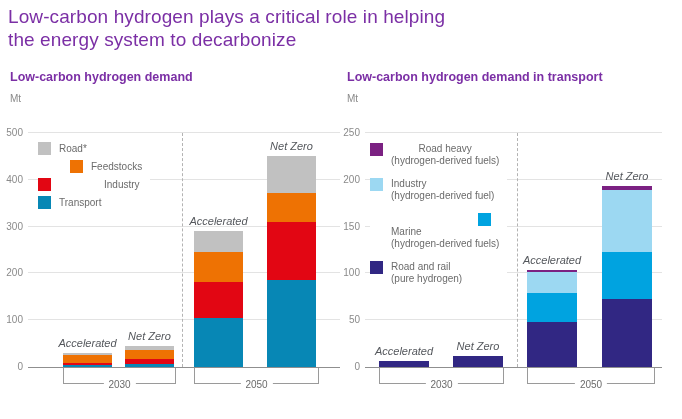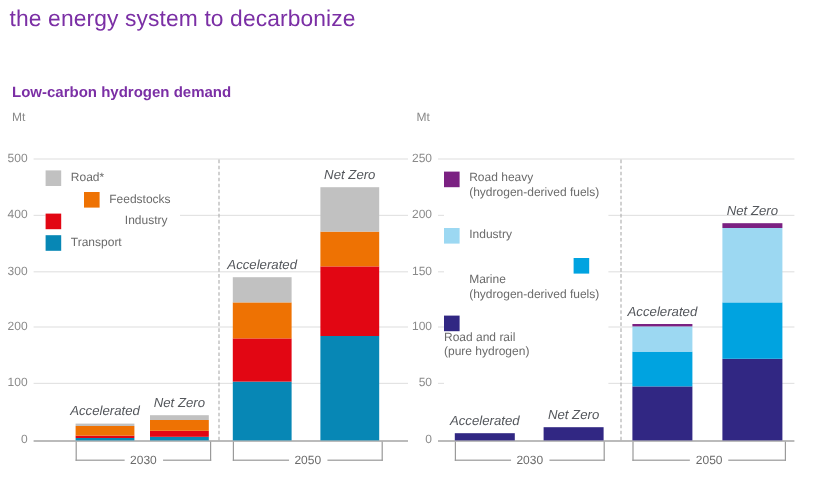--- a/index.html
+++ b/index.html
@@ -26,20 +26,21 @@
   .legend-text{font-size:10px;color:#6b6b6b;line-height:11.5px;white-space:nowrap;}
   .footnote{position:absolute;left:14px;top:385px;font-size:10px;line-height:13px;color:#8a8a8a;}
   .fn2{padding-left:6px;}
 </style>
 </head>
 <body>
 
 <div class="page">
 
   <div class="title">
+    <div>Low-carbon hydrogen plays a critical role in helping</div>
     <div>the energy system to decarbonize</div>
   </div>
 
   <h2 class="subtitle" style="left:10px">Low-carbon hydrogen demand</h2>
   <div class="unit" style="left:10px">Mt</div>
   <div class="plot" id="plot-0" style="left:28px;width:312px">
       <div class="ytick" style="left: -31px; top: 228px;">0</div>
       <div class="gridline" style="top: 186.2px;"></div>
       <div class="ytick" style="left: -31px; top: 181.2px;">100</div>
       <div class="gridline" style="top: 139.4px;"></div>
@@ -90,20 +91,21 @@
           <div class="swatch" style="background: rgb(226, 6, 19);"></div>
           <div class="legend-text">Industry</div>
         </div>
         <div class="legend-row" style="margin-bottom: 5px; align-items: center;">
           <div class="swatch" style="background: rgb(7, 135, 181);"></div>
           <div class="legend-text">Transport</div>
         </div>
       </div>
     </div>
 
+  <h2 class="subtitle" style="left:347px">Low-carbon hydrogen demand in transport</h2>
   <div class="unit" style="left:347px">Mt</div>
   <div class="plot" id="plot-1" style="left:365px;width:297px">
       <div class="ytick" style="left: -31px; top: 228px;">0</div>
       <div class="gridline" style="top: 186.2px;"></div>
       <div class="ytick" style="left: -31px; top: 181.2px;">50</div>
       <div class="gridline" style="top: 139.4px;"></div>
       <div class="ytick" style="left: -31px; top: 134.4px;">100</div>
       <div class="gridline" style="top: 92.6px;"></div>
       <div class="ytick" style="left: -31px; top: 87.6px;">150</div>
       <div class="gridline" style="top: 45.8px;"></div>
@@ -125,41 +127,42 @@
       <div class="seg" style="left: 237px; width: 50px; bottom: 115.128px; height: 61.776px; background: rgb(156, 216, 242);"></div>
       <div class="seg" style="left: 237px; width: 50px; bottom: 176.904px; height: 3.744px; background: rgb(123, 33, 130);"></div>
       <div class="barlabel" style="left: 202px; top: 37.352px;">Net Zero</div>
       <div class="bracket" style="left: 14px; width: 123px; top: 235px;">
         <span>2030</span>
       </div>
       <div class="bracket" style="left: 162px; width: 126px; top: 235px;">
         <span>2050</span>
       </div>
       <div class="legend" style="left: 5px; top: 9px;">
-        <div class="legend-row" style="margin-bottom: 24px; align-items: flex-start;">
+        <div class="legend-row" style="margin-bottom: 12px; align-items: flex-start; text-align: center;">
           <div class="swatch" style="background: rgb(123, 33, 130);"></div>
           <div class="legend-text">
             <div>Road heavy</div>
             <div>(hydrogen-derived fuels)</div>
           </div>
         </div>
         <div class="legend-row" style="margin-bottom: 12px; align-items: flex-start;">
           <div class="swatch" style="background: rgb(156, 216, 242);"></div>
           <div class="legend-text">
             <div>Industry</div>
+            <div>(hydrogen-derived fuel)</div>
           </div>
         </div>
         <div class="legend-row" style="margin-bottom: 12px; align-items: flex-end; flex-direction: column;">
           <div class="swatch" style="background: rgb(0, 163, 224);"></div>
           <div class="legend-text">
             <div>Marine</div>
             <div>(hydrogen-derived fuels)</div>
           </div>
         </div>
-        <div class="legend-row" style="margin-bottom: 24px; align-items: flex-start; flex-direction: column;">
+        <div class="legend-row" style="margin-bottom: 24px; align-items: flex-start;">
           <div class="swatch" style="background: rgb(49, 39, 131);"></div>
           <div class="legend-text">
             <div>Road and rail</div>
             <div>(pure hydrogen)</div>
           </div>
         </div>
       </div>
     </div>
 
 

